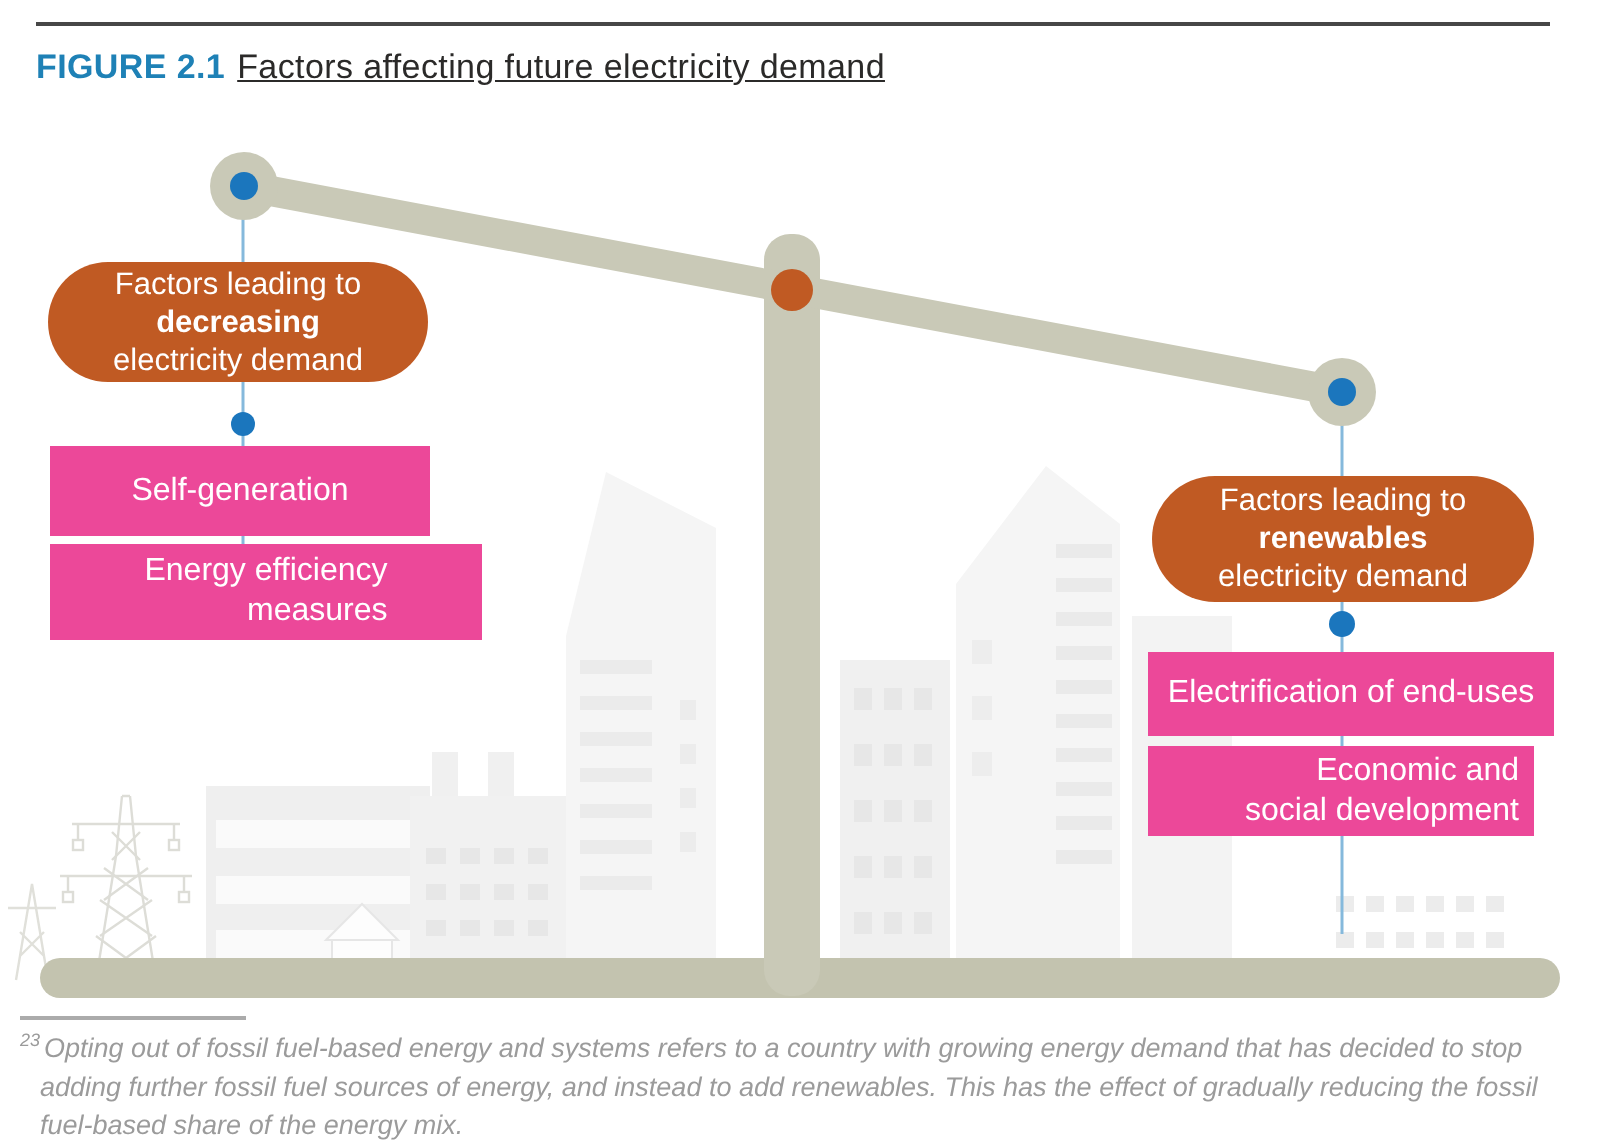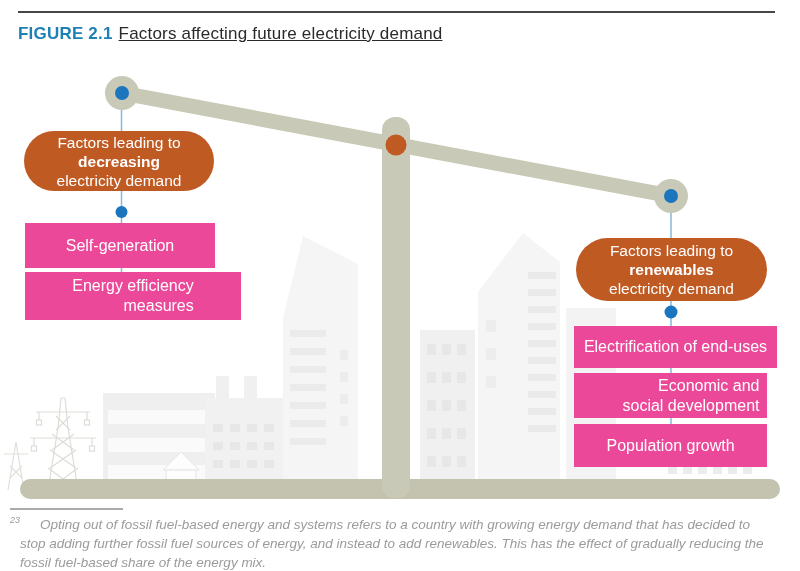--- a/index.html
+++ b/index.html
@@ -33,21 +33,21 @@
   .box-r1 { left:574px; top:326px; width:203px; height:42px; }
   .box-r2 { left:574px; top:373px; width:193px; height:45px;padding-left:41px; }
   .box-r3 { left:574px; top:424px; width:193px; height:43px; }
 
   .footnote-rule { position:absolute; left:10px; top:508px; width:113px; height:2px; background:#ababab; }
   .footnote {
     position:absolute; left:20px; top:514px; width:752px;
     font-style:italic; color:#9b9b9b; font-size:13.5px; line-height:1.42;
     text-indent:-10px;
   }
-  .footnote sup { font-size:9px; font-style:italic; margin-right:20px; }
+  .footnote sup { font-size:9px; font-style:italic; margin-right:2px; }
 </style>
 </head>
 <body>
 
 <div class="page">
 
   <div class="top-rule"></div>
 
   <div class="fig-title">
     <span class="fig-label">FIGURE 2.1</span><span class="fig-name">Factors affecting future electricity demand</span>
@@ -204,20 +204,19 @@
 measures</div>
 
   <div class="bubble right">
     <span>Factors leading to</span>
     <span class="emph">renewables</span>
     <span>electricity demand</span>
   </div>
   <div class="factor-box box-r1">Electrification of end-uses</div>
   <div class="factor-box box-r2">Economic and
 social development</div>
-  <div class="factor-box box-r3">Population growth</div>
 
   <div class="footnote-rule"></div>
   <div class="footnote">
     <sup>23</sup><span>Opting out of fossil fuel-based energy and systems refers to a country with growing energy demand that has decided to stop adding further fossil fuel sources of energy, and instead to add renewables. This has the effect of gradually reducing the fossil fuel-based share of the energy mix.</span>
   </div>
 
 </div>
 
 </body></html>

